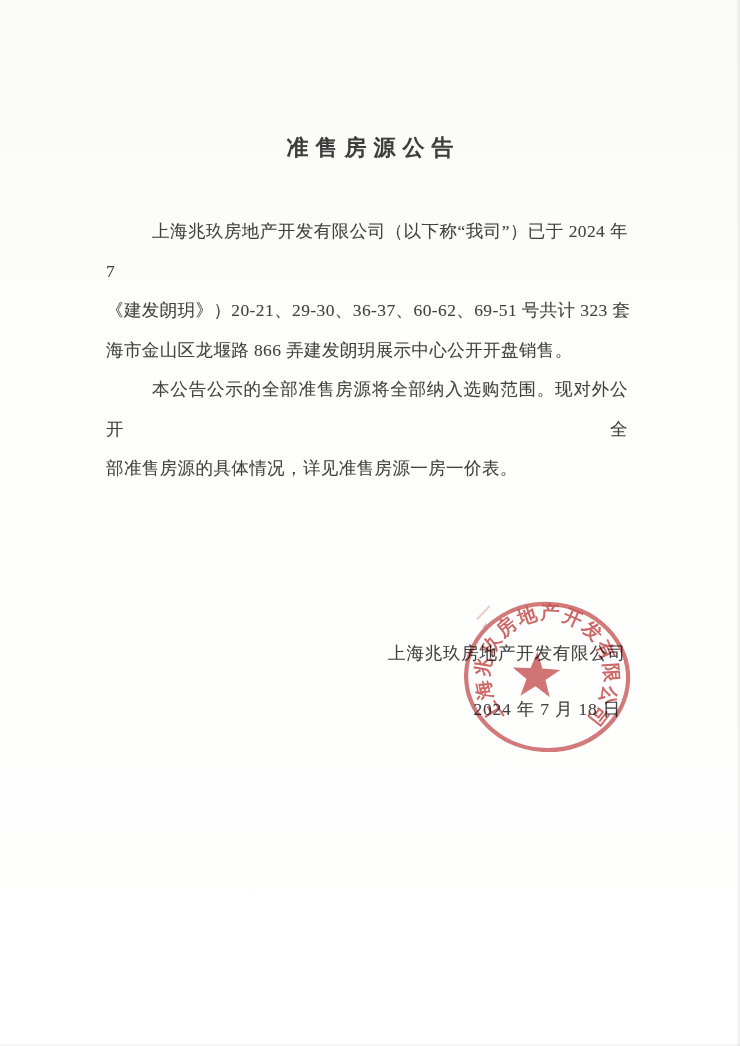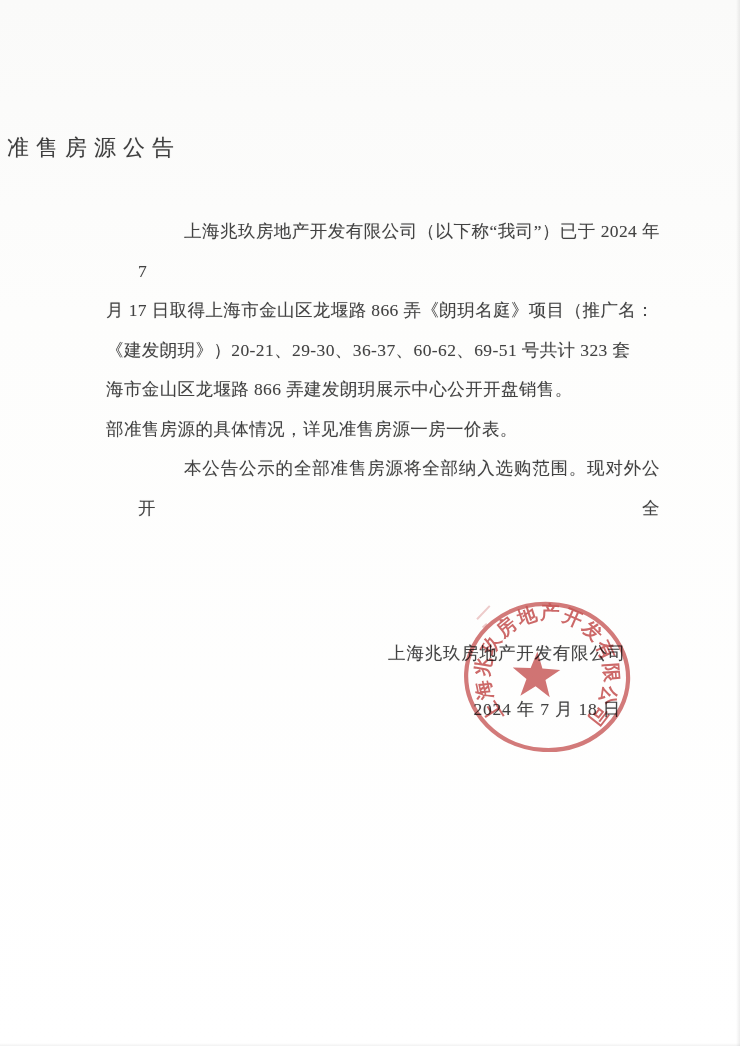--- a/index.html
+++ b/index.html
@@ -17,40 +17,41 @@
   .page-edge-right{
     position:absolute;top:0;right:0;width:4px;height:100%;
     background:linear-gradient(90deg,rgba(0,0,0,0) 0%,rgba(0,0,0,0.07) 100%);
   }
   .page-edge-bottom{
     position:absolute;left:0;bottom:0;width:100%;height:3px;
     background:linear-gradient(180deg,rgba(0,0,0,0) 0%,rgba(0,0,0,0.05) 100%);
   }
   .doc-title{
     position:absolute;top:133px;left:0;width:100%;
-    font-size:22px;font-weight:400;
+    text-align:center;
+    font-size:22px;font-weight:700;
     letter-spacing:7px;text-indent:7px;
     color:#3d3d3d;
     text-shadow:0 0 1px rgba(70,70,70,0.25);
   }
   .doc-body{
     position:absolute;left:106px;top:212px;width:522px;
     font-size:17.5px;line-height:39.5px;
     color:#424242;
     letter-spacing:0.4px;
     text-shadow:0 0 1px rgba(70,70,70,0.22);
   }
   .body-line{
     width:100%;
     text-align:justify;
     text-align-last:justify;
     white-space:nowrap;
   }
   .body-line.just{white-space:normal;}
-  .body-line.indent{text-indent:46px;margin-left:32px;}
+  .body-line.indent{text-indent:46px;}
   .body-line.endline{text-align:right;text-align-last:left;}
   .signature-company{
     position:absolute;top:641px;right:114px;
     font-size:17.5px;color:#424242;letter-spacing:0.8px;
     text-shadow:0 0 1px rgba(70,70,70,0.22);
   }
   .signature-date{
     position:absolute;top:697px;right:119px;
     font-size:17.5px;color:#424242;letter-spacing:0.8px;
     text-shadow:0 0 1px rgba(70,70,70,0.22);
@@ -74,25 +75,24 @@
 </style>
 </head>
 <body>
 
 <div class="page">
 
   <div class="doc-title">准售房源公告</div>
 
   <div class="doc-body">
     <div class="body-line just indent">上海兆玖房地产开发有限公司（以下称“我司”）已于 2024 年 7</div>
-    <div class="body-line">月 17 日取得上海市金山区龙堰路 866 弄《朗玥名庭》项目（推广名：</div>
     <div class="body-line">《建发朗玥》）20-21、29-30、36-37、60-62、69-51 号共计 323 套</div>
     <div class="body-line endline">海市金山区龙堰路 866 弄建发朗玥展示中心公开开盘销售。</div>
+    <div class="body-line just indent">本公告公示的全部准售房源将全部纳入选购范围。现对外公开全</div>
     <div class="body-line endline">部准售房源的具体情况，详见准售房源一房一价表。</div>
-    <div class="body-line just indent">本公告公示的全部准售房源将全部纳入选购范围。现对外公开全</div>
   </div>
 
   <div class="signature-company">上海兆玖房地产开发有限公司</div>
 
   <div class="signature-date">2024 年 7 月 18 日</div>
 
   <div class="company-seal">
     <svg viewBox="0 0 176 156" xmlns="http://www.w3.org/2000/svg">
       <path class="seal-smudge" d="M 14,22 L 26,8 M 20,30 L 24,26"></path>
       <ellipse class="seal-ring" cx="87" cy="76" rx="81" ry="73"></ellipse>

